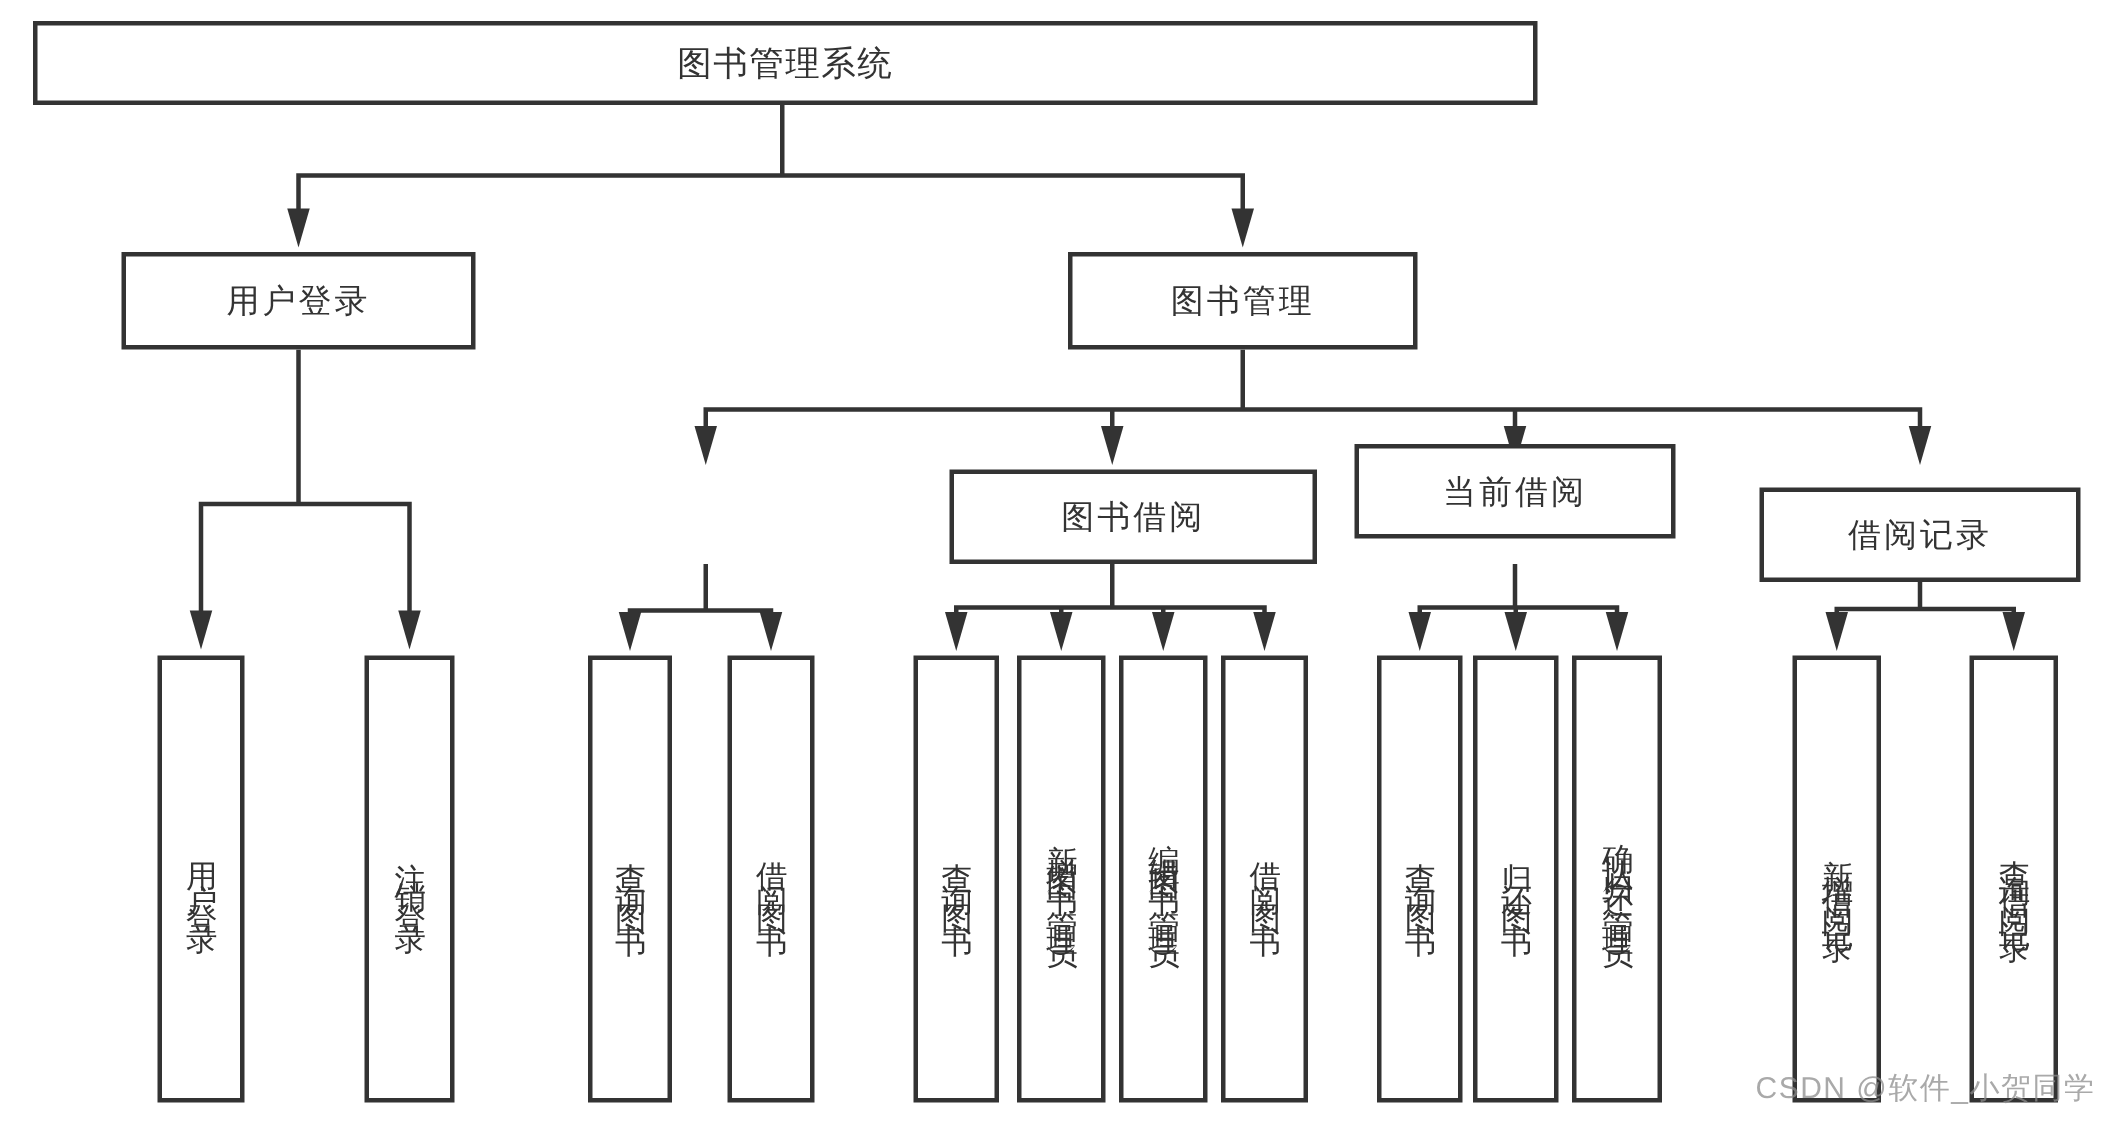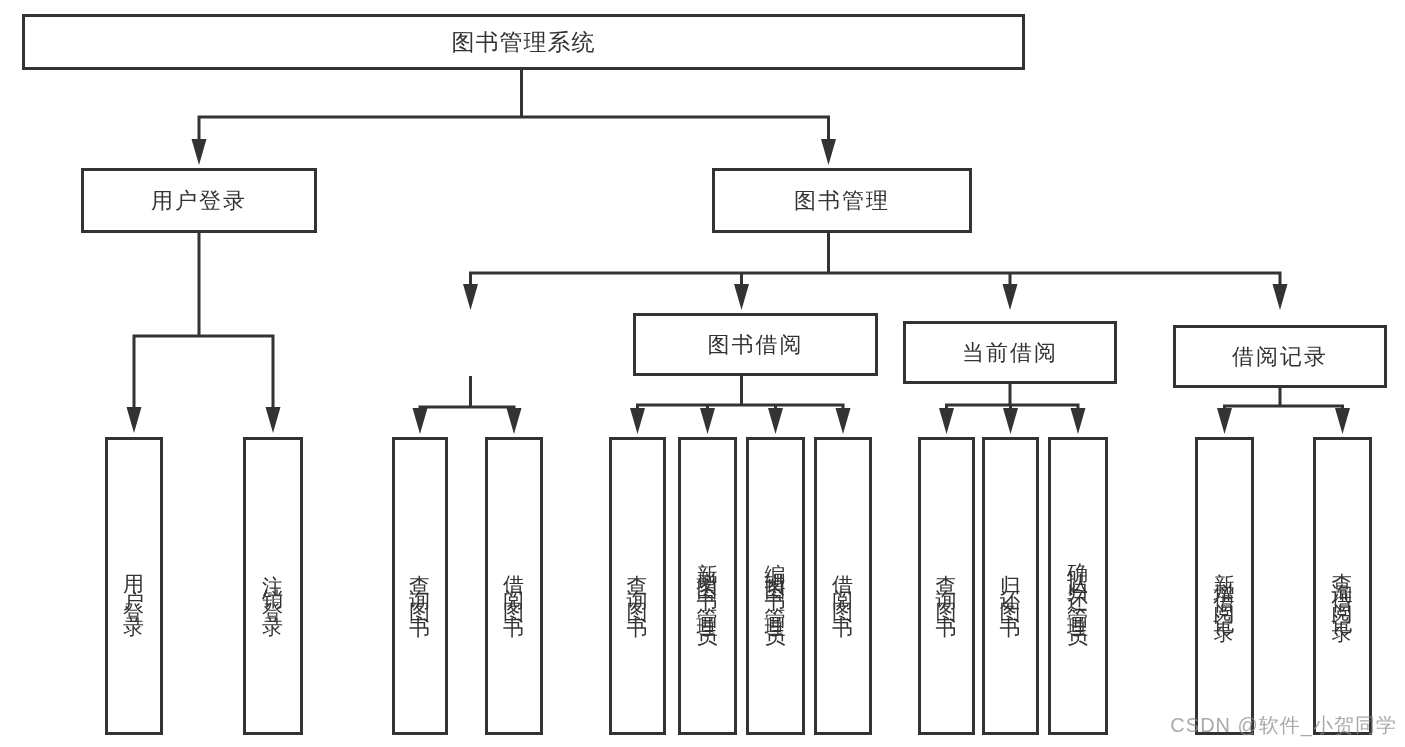--- a/index.html
+++ b/index.html
@@ -100,28 +100,28 @@
     </g>
   </svg>
 
   <div class="box hbox root-box" style="left:22px; top:14px; width:1003px; height:56px;">
     <span>图书管理系统</span>
   </div>
 
   <div class="box hbox" style="left:81px; top:168px; width:236px; height:65px;">
     <span>用户登录</span>
   </div>
-  <div class="box hbox" style="left:712px; top:168px; width:260px; height:65px;">
+  <div class="box hbox" style="left:712px; top:168px; width:233px; height:65px;">
     <span>图书管理</span>
   </div>
 
   <div class="box hbox" style="left:633px; top:313px; width:245px; height:63px;">
     <span>图书借阅</span>
   </div>
-  <div class="box hbox" style="left:903px; top:321px; width:214px; height:63px;">
+  <div class="box hbox" style="left:903px; top:296px; width:214px; height:63px;">
     <span>当前借阅</span>
   </div>
   <div class="box hbox" style="left:1173px; top:313px; width:214px; height:63px;margin-top:12px;">
     <span>借阅记录</span>
   </div>
 
   <div class="box vbox" style="left:105px; top:437px; width:58px; height:298px;">
     <span>用户登录</span>
   </div>
   <div class="box vbox" style="left:243px; top:437px; width:60px; height:298px;">

